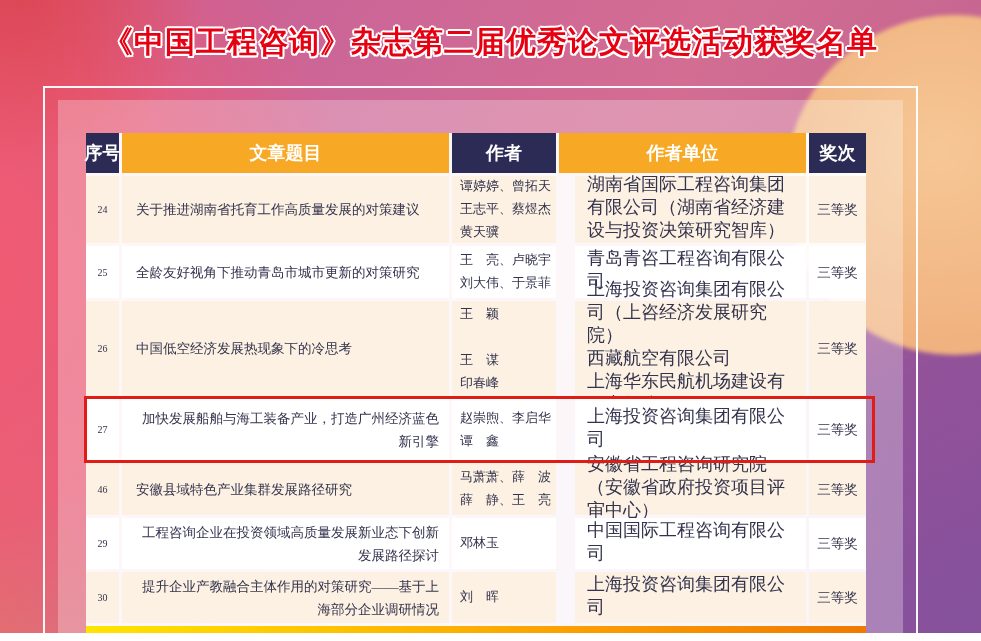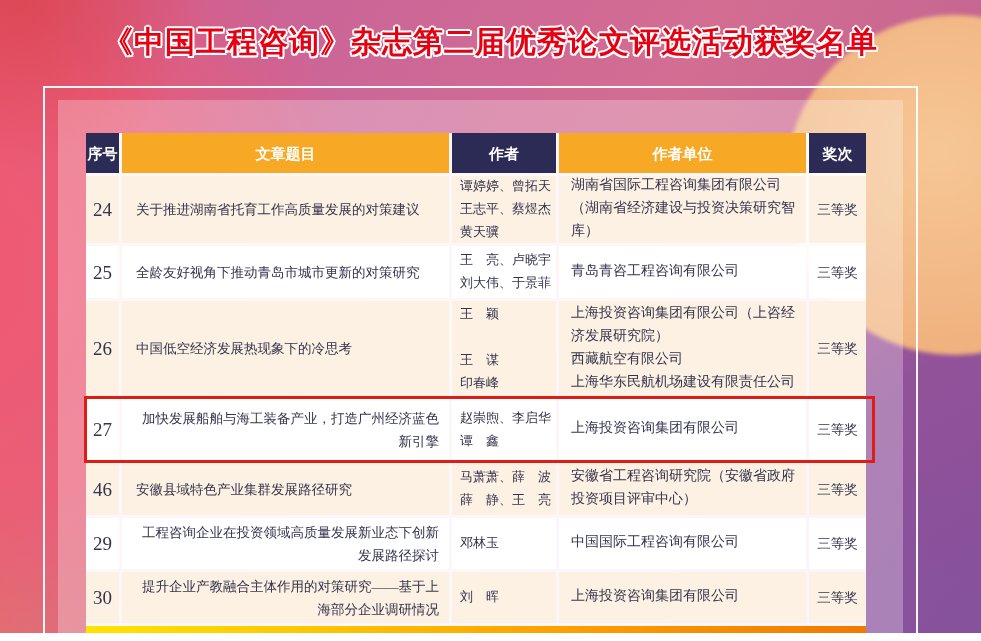--- a/index.html
+++ b/index.html
@@ -45,31 +45,31 @@
   }
   .award-table .cell{
     display:flex;align-items:center;
     font-size:13.5px;color:#33334d;line-height:23px;
     white-space:pre-line;
   }
   .hrow{display:contents;}
   .hrow .cell{
     justify-content:center;text-align:center;
     font-family:"Liberation Sans",sans-serif;font-weight:bold;
-    font-size:15px;color:#ffffff;white-space:nowrap;
+    font-size:18px;color:#ffffff;white-space:nowrap;
   }
   .hrow .navy{background:#2b2b55;}
   .hrow .orange{background:#f7a824;}
   .trow{display:contents;}
   .trow.cream .cell{background:#fcf1e2;}
   .trow.white .cell{background:#ffffff;}
-  .cell.c-no{justify-content:center;font-size:19px;font-family:Liberation Serif, serif;}
+  .cell.c-no{justify-content:center;font-size:10px;font-family:Liberation Serif, serif;}
   .cell.c-title{padding:4px 10px 4px 14px;text-align:right;}
   .cell.c-authors{padding:4px 4px 6px 8px;font-size:13px;}
-  .cell.c-org{padding:4px 8px 8px 12px;font-size:14px;}
+  .cell.c-org{padding:4px 8px 8px 12px;font-size:18px;margin-left:16px;}
   .cell.c-award{justify-content:center;}
   .divider-bar{
     grid-column:1 / -1;height:8px;
     background:linear-gradient(90deg,#ffe400 0%,#ffc400 30%,#fb9c00 65%,#f07a00 100%);
   }
   .stub .cell{background:#ffffff;}
   .highlight-box{
     position:absolute;left:84px;top:396px;width:791px;height:67px;
     border:3px solid #de1d17;box-sizing:border-box;pointer-events:none;
   }

